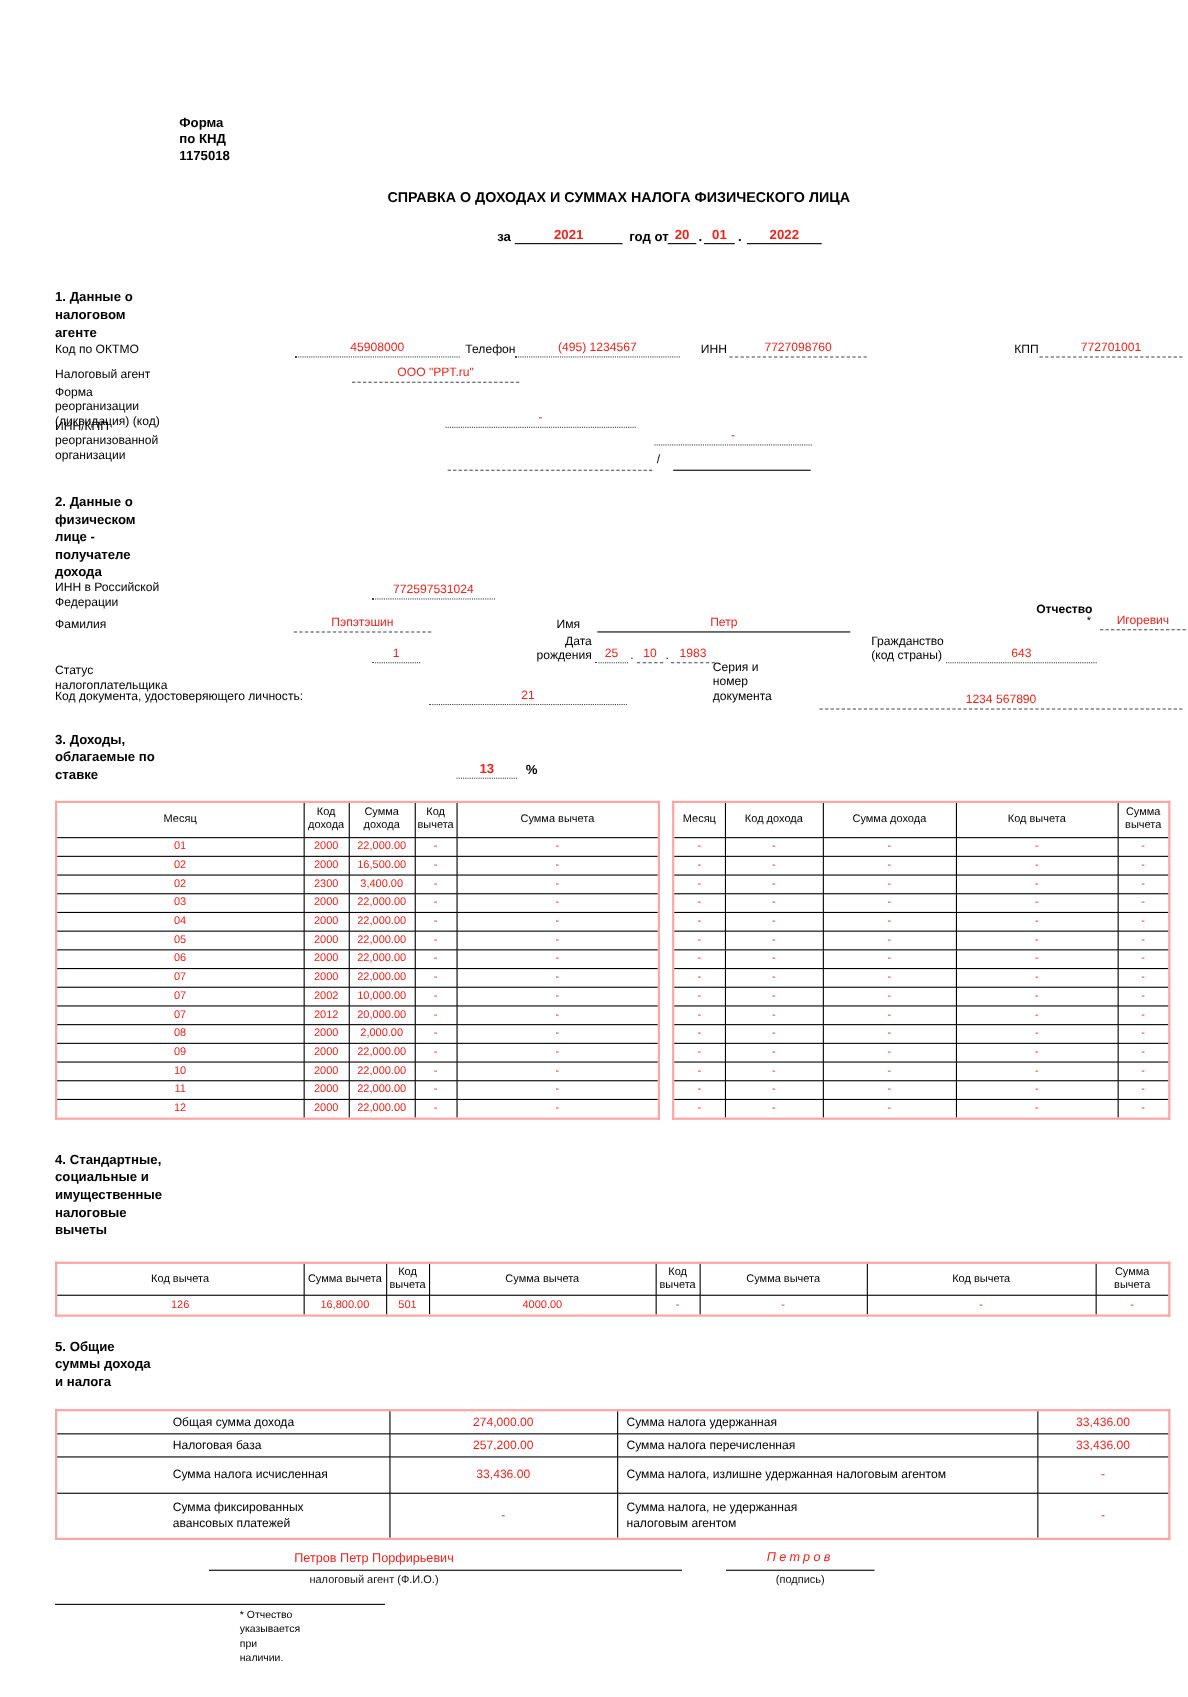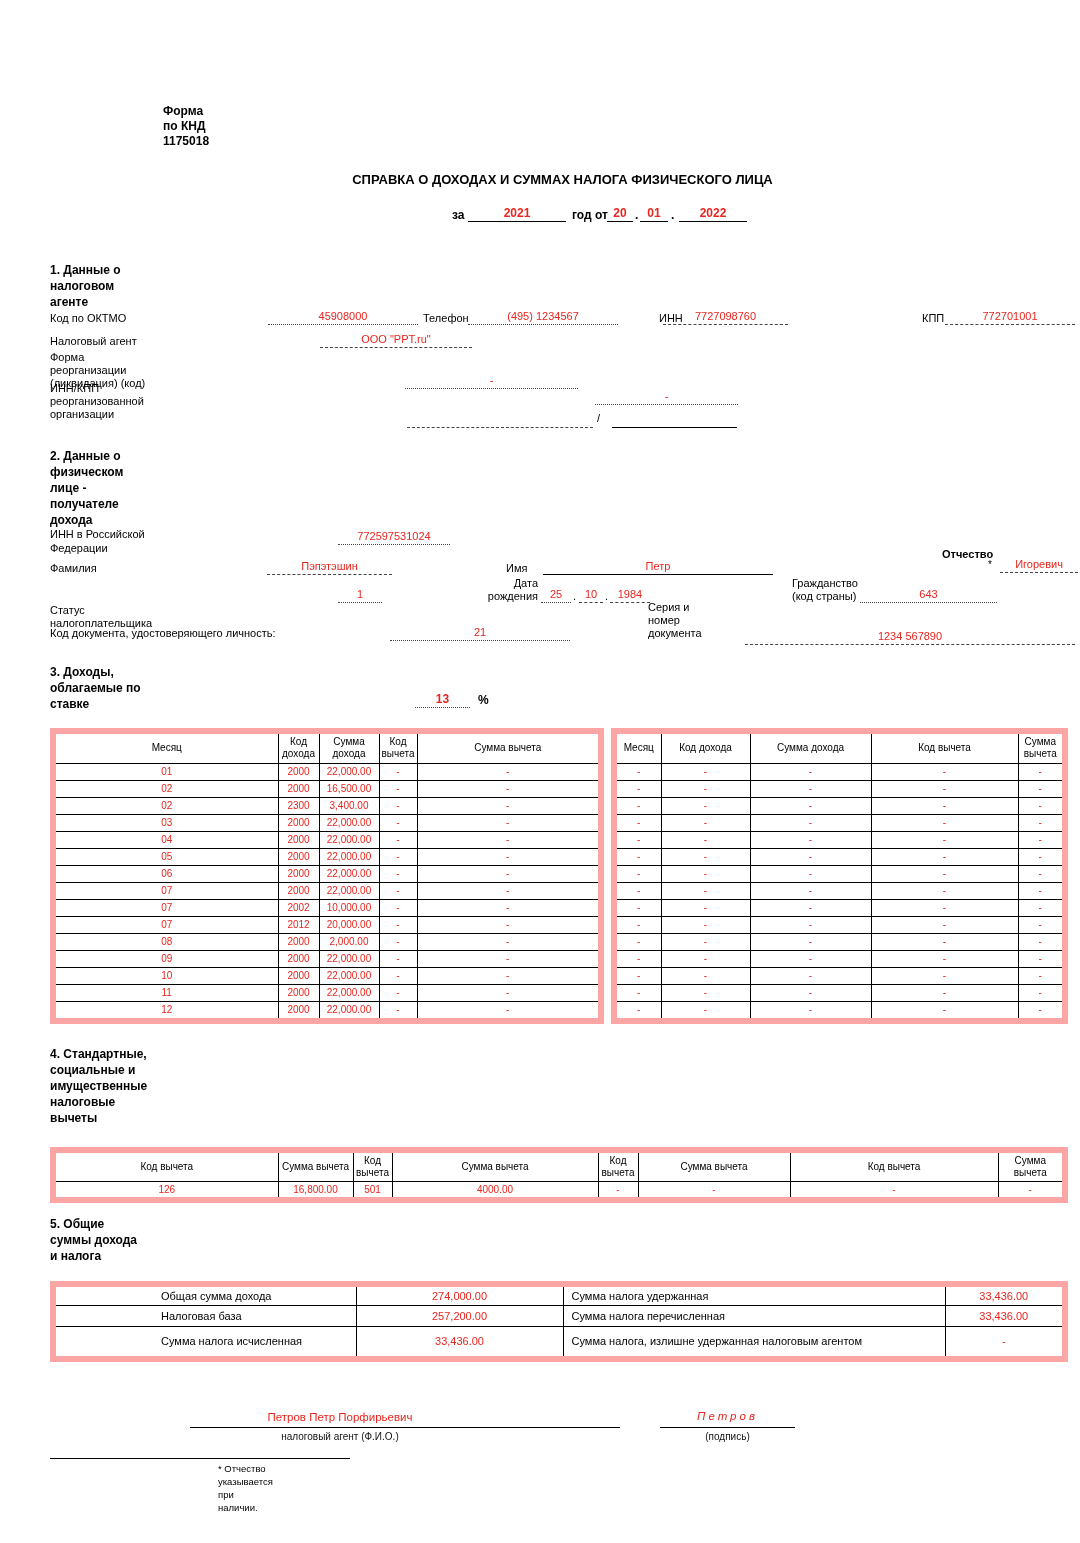--- a/index.html
+++ b/index.html
@@ -14,21 +14,21 @@
   .field { position:absolute; font-size:11px; line-height:14px; height:16px;
            text-align:center; color:var(--red); }
   .u-dot  { border-bottom:1px dotted #444; }
   .u-dash { border-bottom:1px dashed #444; }
   .u-sol  { border-bottom:1px solid #000; }
   .line { position:absolute; height:0; border-bottom:1.5px solid #000; }
   .heading { position:absolute; font-weight:bold; font-size:12px; line-height:16px;
              white-space:pre-line; color:var(--ink); }
   .small { font-size:9px; line-height:11px; }
   .dtable { position:absolute; border-collapse:collapse; table-layout:fixed;
-            border:6px solid #fca5a5; background:#fff; }
+            border:2px solid #fca5a5; background:#fff; }
   .dtable th, .dtable td { border:1px solid #000; }
   .dtable th { font-weight:normal; font-size:10px; line-height:12px; text-align:center;
                padding:2px 1px; vertical-align:middle; }
   .t3 th { height:32px; }
   .t3 td { height:17px; font-size:10px; line-height:16px; text-align:center;
            color:var(--red); padding:0 2px; }
   .t4 th { height:29px; }
   .t4 td { height:18px; font-size:10px; text-align:center; color:var(--red); }
   .t5 td { font-size:11px; vertical-align:middle; }
   .t5 td:nth-child(1){ text-align:left; padding-left:105px; white-space:pre-line; line-height:14px; }
@@ -62,21 +62,21 @@
   <span class="lbl b" style="left:671px; top:209px; font-size:12px;">.</span>
   <span class="field u-sol b" style="left:679px; top:206px; width:68px; font-size:12px;">2022</span>
 
   <div class="heading" style="left:50px; top:262px;">1. Данные о
 налоговом
 агенте</div>
   <span class="lbl" style="left:50px; top:312px;">Код по ОКТМО</span>
   <span class="field u-dot" style="left:268px; top:309px; width:150px;">45908000</span>
   <span class="lbl" style="left:423px; top:312px;">Телефон</span>
   <span class="field u-dot" style="left:468px; top:309px; width:150px;">(495) 1234567</span>
-  <span class="lbl" style="left:659px; top:312px;">ИНН</span>
+  <span class="lbl" style="left:637px; top:312px;">ИНН</span>
   <span class="field u-dash" style="left:663px; top:309px; width:125px;">7727098760</span>
   <span class="lbl" style="left:922px; top:312px;">КПП</span>
   <span class="field u-dash" style="left:945px; top:309px; width:130px;">772701001</span>
   <span class="lbl" style="left:50px; top:335px;">Налоговый агент</span>
   <span class="field u-dash" style="left:320px; top:332px; width:152px;">ООО "PPT.ru"</span>
   <div class="lbl pre" style="left:50px; top:351px;">Форма
 реорганизации
 (ликвидация) (код)</div>
   <span class="field u-dot" style="left:405px; top:373px; width:173px;">-</span>
   <div class="lbl pre" style="left:50px; top:382px;">ИНН/КПП
@@ -104,21 +104,21 @@
   <span class="field u-sol" style="left:543px; top:559px; width:230px;">Петр</span>
   <div class="lbl pre" style="left:50px; top:577px;margin-top:27px;">Статус
 налогоплательщика</div>
   <span class="field u-dot" style="left:338px; top:587px; width:44px;">1</span>
   <div class="lbl pre" style="left:470px; top:577px; width:68px; text-align:right;">Дата
 рождения</div>
   <span class="field u-dot" style="left:541px; top:587px; width:30px;">25</span>
   <span class="lbl" style="left:573px; top:590px;">.</span>
   <span class="field u-dash" style="left:579px; top:587px; width:24px;">10</span>
   <span class="lbl" style="left:605px; top:590px;">.</span>
-  <span class="field u-dash" style="left:610px; top:587px; width:40px;">1984</span>
+  <span class="field u-dash" style="left:610px; top:587px; width:40px;">1983</span>
   <div class="lbl pre" style="left:792px; top:577px;">Гражданство
 (код страны)</div>
   <span class="field u-dot" style="left:860px; top:587px; width:137px;">643</span>
   <div class="lbl pre" style="left:648px; top:601px; width:68px; ">Серия и
 номер
 документа</div>
   <span class="lbl" style="left:50px; top:627px;">Код документа, удостоверяющего личность:</span>
   <span class="field u-dot" style="left:390px; top:625px; width:180px;">21</span>
   <span class="field u-dash" style="left:745px; top:629px; width:330px;">1234 567890</span>
 
@@ -444,20 +444,28 @@
           <td>257,200.00</td>
           <td>Сумма налога перечисленная</td>
           <td>33,436.00</td>
         </tr>
         <tr>
           <td>Сумма налога исчисленная</td>
           <td>33,436.00</td>
           <td>Сумма налога, излишне удержанная налоговым агентом</td>
           <td>-</td>
         </tr>
+        <tr>
+          <td>Сумма фиксированных
+авансовых платежей</td>
+          <td>-</td>
+          <td>Сумма налога, не удержанная
+налоговым агентом</td>
+          <td>-</td>
+        </tr>
       </tbody>
   </table>
 
   <div class="sig-name" style="left:240px; top:1411px; width:200px;">Петров Петр Порфирьевич</div>
   <div class="line" style="left:190px; top:1427px; width:430px;"></div>
   <div class="sig-cap" style="left:240px; top:1431px; width:200px;">налоговый агент (Ф.И.О.)</div>
   <div class="sign" style="left:660px; top:1410px; width:135px;">Петров</div>
   <div class="line" style="left:660px; top:1427px; width:135px;"></div>
   <div class="sig-cap" style="left:660px; top:1431px; width:135px;">(подпись)</div>
 

